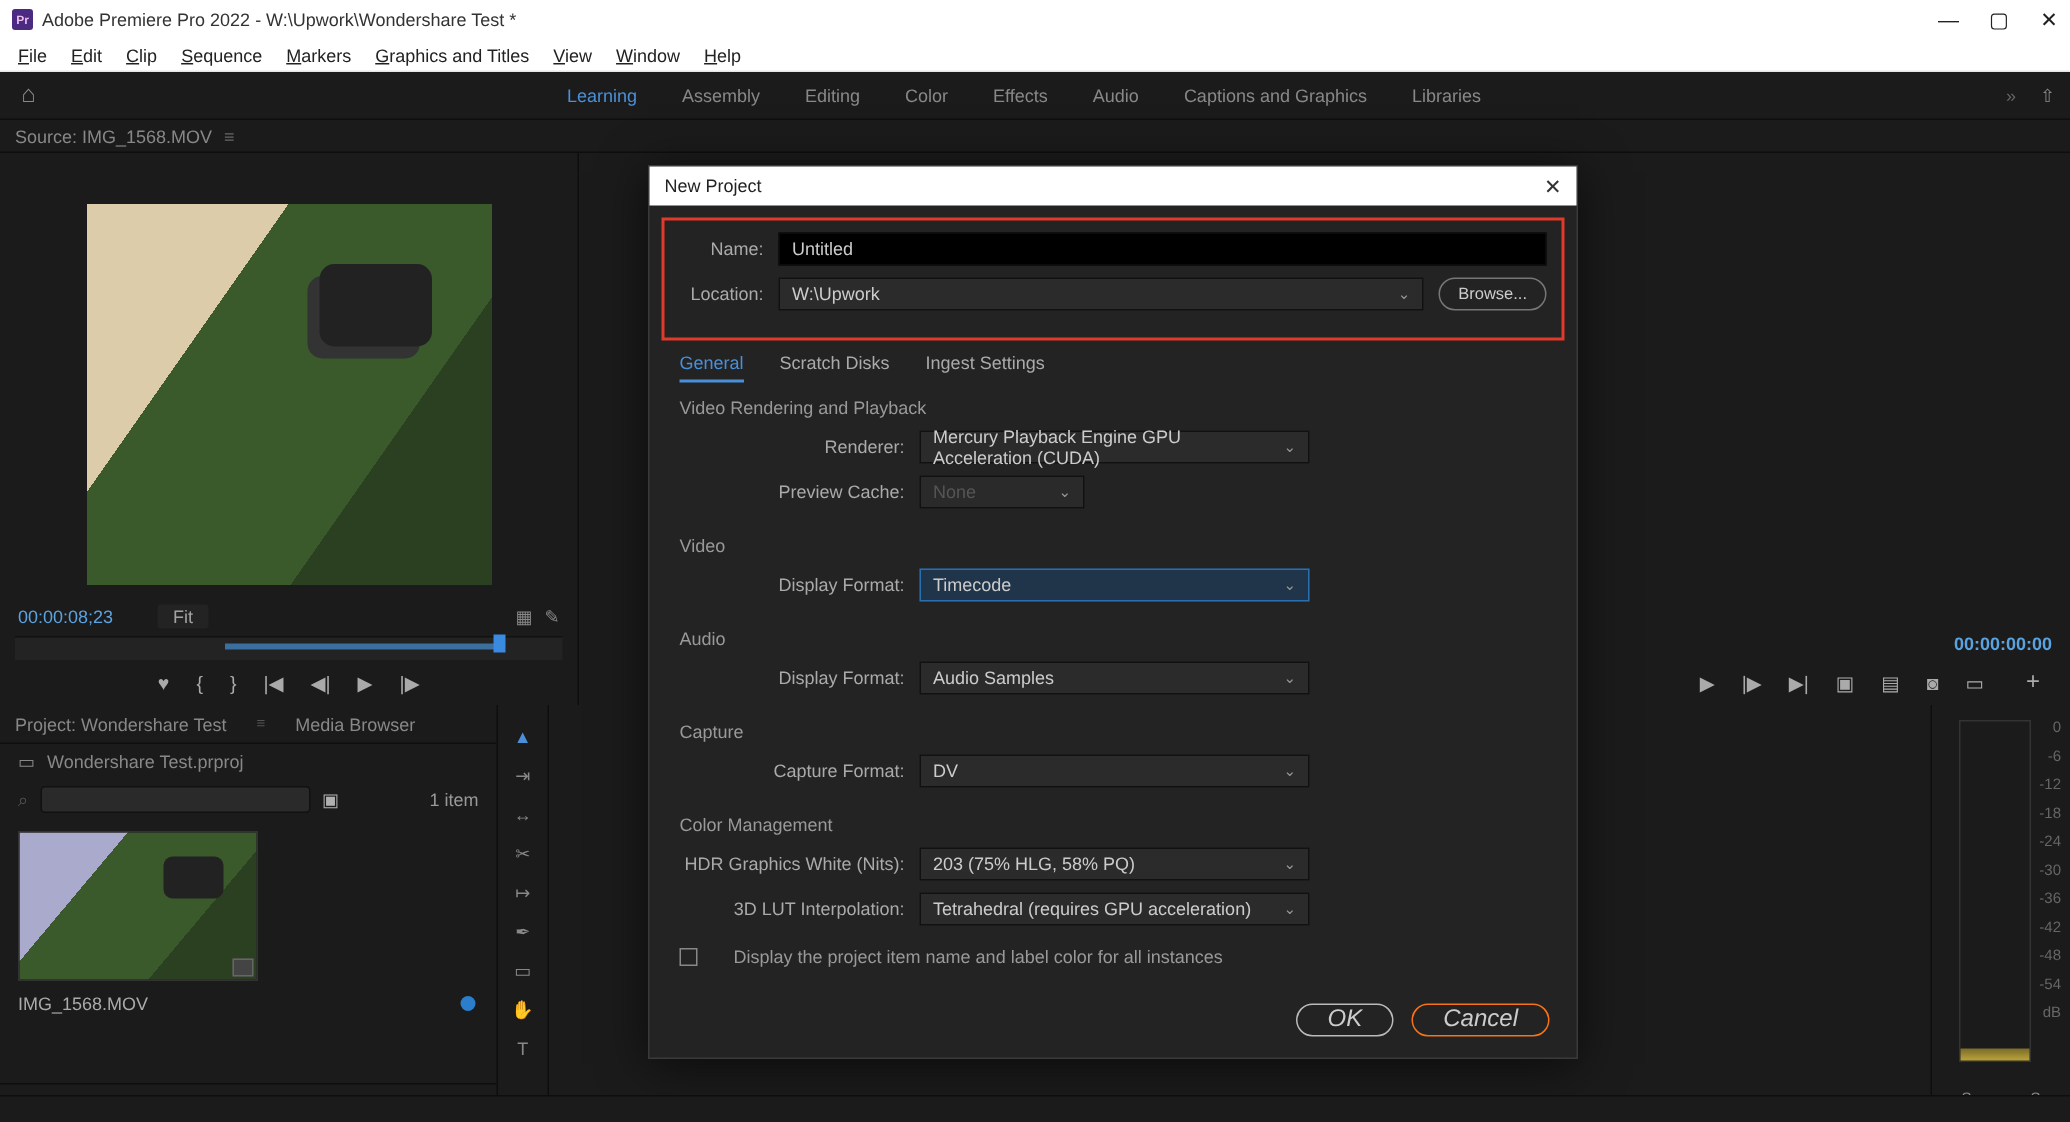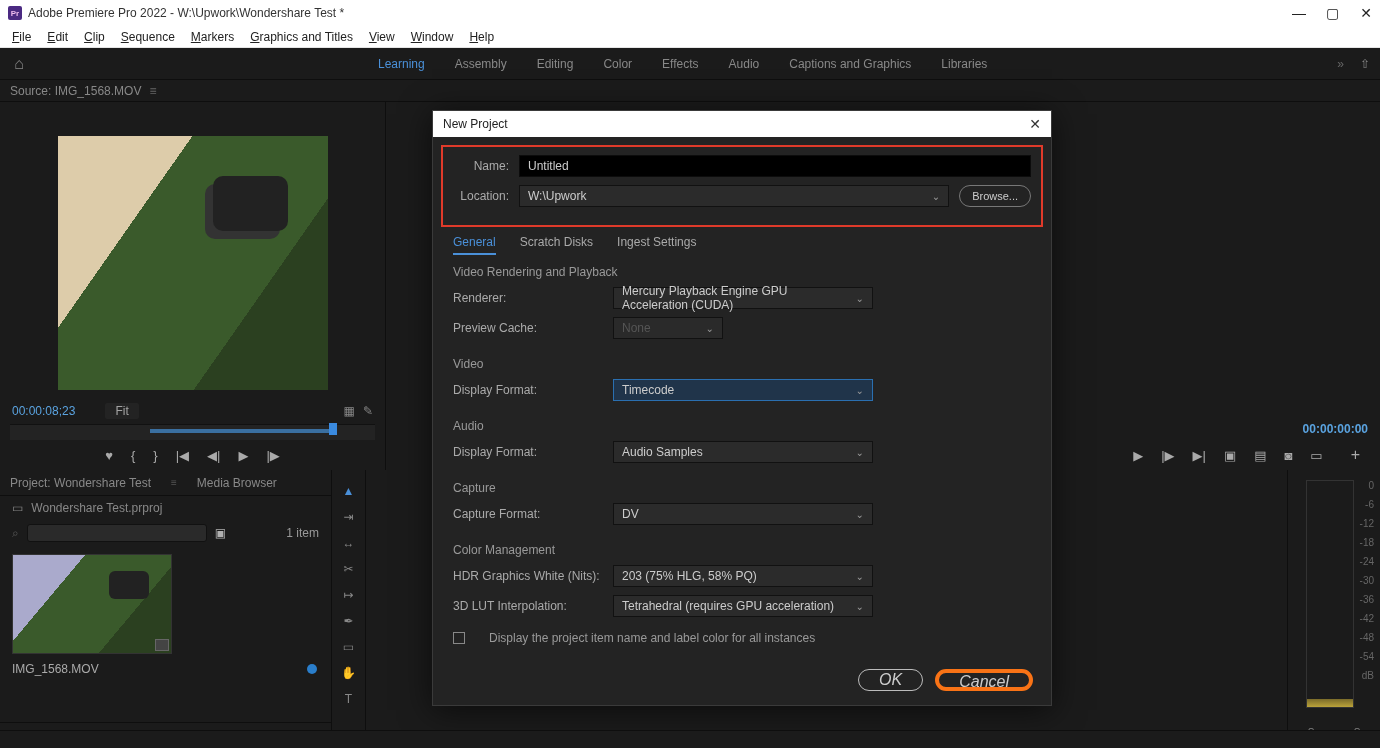--- a/index.html
+++ b/index.html
@@ -95,32 +95,32 @@
 .frow .browse { margin-left:10px; height:22px; padding:0 12px; border:1px solid #777; border-radius:11px; background:transparent; color:#ccc; font-size:11px; display:flex; align-items:center;}
 .chev { color:#999; font-size:10px;}
 
 .tabs { display:flex; gap:24px; padding:8px 20px 0 20px; font-size:12px;}
 .tabs span { color:#aaa; padding-bottom:4px;}
 .tabs .active { color:#4a90d9; border-bottom:2px solid #4a90d9;}
 
 .section { padding:10px 20px 0 20px; font-size:12px; color:#aaa;}
 .section .shdr { color:#999; margin-bottom:8px;}
 .srow { display:flex; align-items:center; margin-bottom:8px;}
-.srow .slbl { width:150px; text-align:left; margin-right:10px; color:#aaa;}
+.srow .slbl { width:150px; text-align:right; margin-right:10px; color:#aaa;}
 .srow .sdrop { width:260px; height:22px; background:#2b2b2b; border:1px solid #111; color:#ccc; padding:0 8px; display:flex; align-items:center; justify-content:space-between; font-size:12px;}
 .srow .sdrop.blue { border:1px solid #2a6fb0; background:#20344a;}
 .srow .sdrop.dis { background:#2a2a2a; color:#555;}
 .srow .sdrop.wide { width:260px;}
 .chkrow { display:flex; align-items:center; gap:24px; padding:6px 20px; color:#999;}
 .chkrow .cb { width:12px; height:12px; border:1px solid #888; background:transparent;}
 
 .modal-buttons { position:absolute; bottom:14px; right:18px; display:flex; gap:12px;}
 .modal-buttons button { height:22px; padding:0 20px; border-radius:11px; background:transparent; color:#ccc; font-size:16px;font-style:italic;}
 .modal-buttons .ok { border:1px solid #bbb;}
-.modal-buttons .cancel { border:4px solid #f97316;}
+.modal-buttons .cancel { border:1px solid #f97316;}
 
 
 .statusbar { position:absolute; bottom:0; left:0; right:0; height:18px; background:#1b1b1b; border-top:1px solid #0e0e0e;}
 </style>
 </head>
 <body>
 
 <div class="titlebar">
   <span class="logo">Pr</span>
   <span>Adobe Premiere Pro 2022 - W:\Upwork\Wondershare Test *</span>

